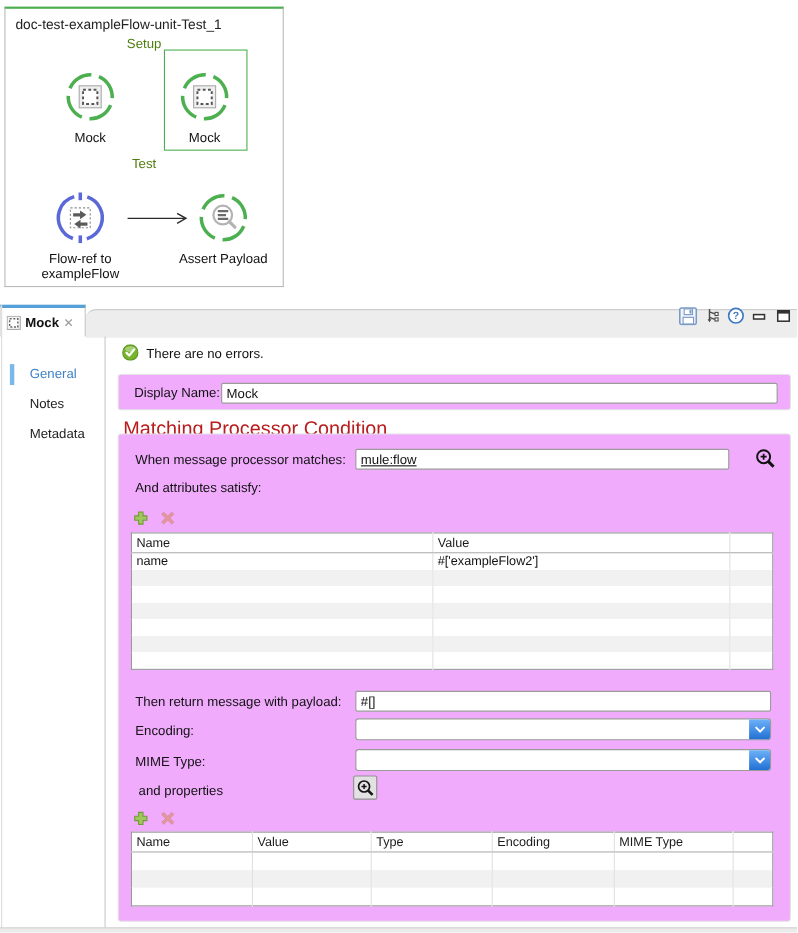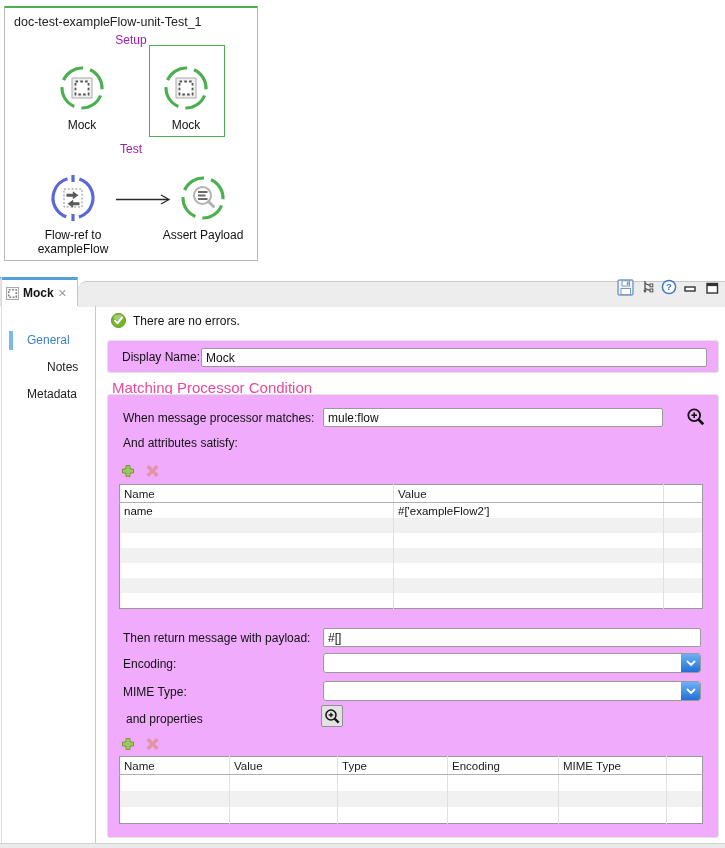--- a/index.html
+++ b/index.html
@@ -3,21 +3,21 @@
 <meta charset="utf-8">
 <style>
   html,body{margin:0;padding:0;background:#fff;}
   body{font-family:"Liberation Sans","DejaVu Sans",sans-serif;color:#1a1a1a;}
   .stage{position:relative;width:725px;height:848px;background:#fff;overflow:hidden;}
   .abs{position:absolute;}
   
   .canvas{left:4px;top:6px;width:252px;height:252px;background:#fff;
           border:1px solid #b9b9b9;border-top:2px solid #4caf50;}
   .canvas-title{left:9px;top:7px;font-size:12.5px;color:#222;}
-  .lane-label{left:0;right:0;text-align:center;font-size:12px;color:#a21caf;}
+  .lane-label{left:0;right:0;text-align:center;font-size:12px;color:#4d7c0f;}
   .node-label{text-align:center;font-size:12px;color:#111;line-height:14px;}
   .selection-box{border:1px solid #4caf50;background:transparent;}
   
   .tabbar-fill{left:78px;top:281px;right:0;height:25px;background:#ededed;
                border-top:1px solid #c9c9c9;border-top-left-radius:9px;}
   .tab{left:0;top:277px;width:78px;height:29px;background:#fff;box-sizing:border-box;
        border-top:3px solid #55a0d8;border-right:1px solid #c4c4c4;border-left:1px solid #e2e2e2;
        display:flex;align-items:center;gap:4px;padding:0 5px;}
   .tab-label{font-size:12px;font-weight:600;color:#111;}
   .tab-close{color:#9a9a9a;font-size:11px;cursor:pointer;}
@@ -26,21 +26,21 @@
   .win-left-edge{left:1px;top:277px;width:1px;bottom:5px;background:#dcdcdc;}
   .bottom-strip{left:0;right:0;top:843px;height:5px;background:#ebebeb;border-top:1px solid #d2d2d2;}
   .sidebar-divider{left:95px;top:306px;width:1px;bottom:5px;background:#c9c9c9;}
   .side-item{font-size:12px;color:#222;cursor:pointer;}
   .side-item.active{color:#3e80c8;}
   .active-bar{left:9px;top:331px;width:4px;height:19px;background:#7ab8e8;}
   .status-text{font-size:12px;color:#111;}
   
   .panel{background:#f0abfc;border:1px solid #e2e2e2;border-radius:3px;box-sizing:border-box;}
   .flabel{font-size:12px;color:#111;white-space:nowrap;}
-  .section-label{font-size:15px;color:#ec4899;}
+  .section-label{font-size:18px;color:#b91c1c;}
   input.tf{border:1px solid #9a9a9a;background:#fff;height:19px;font-size:12px;
            padding:0 4px;box-sizing:border-box;font-family:inherit;color:#111;border-radius:2px;}
   .combo{background:#fff;border:1px solid #9a9a9a;border-radius:3px;height:20px;box-sizing:border-box;}
   .combo-btn{position:absolute;right:0;top:0;bottom:0;width:19px;border-radius:0 2px 2px 0;
              background:linear-gradient(#6cb1f7,#2270d4);display:flex;align-items:center;justify-content:center;}
   .mag-btn{width:22px;height:22px;background:#e2e2e2;border:1px solid #8f8f8f;border-radius:2px;
            display:flex;align-items:center;justify-content:center;box-sizing:border-box;}
   
   table.grid{border-collapse:collapse;table-layout:fixed;background:#fff;border:1px solid #999;
              font-size:11.5px;width:583px;}
@@ -182,21 +182,21 @@
       <rect x="1" y="1.5" width="10.5" height="2.6" fill="#333333"></rect>
     </svg>
   </span>
 
   <div class="abs win-left-edge"></div>
   <div class="abs bottom-strip"></div>
   <div class="abs sidebar-divider"></div>
 
   <div class="abs active-bar"></div>
   <div class="abs side-item active" style="left:27px;top:333px;">General</div>
-  <div class="abs side-item" style="left:27px;top:360px;margin-left:20px;">Notes</div>
+  <div class="abs side-item" style="left:27px;top:360px;">Notes</div>
   <div class="abs side-item" style="left:27px;top:387px;">Metadata</div>
 
   <span class="abs" style="left:111px;top:313px;">
     <svg width="15" height="15" viewBox="0 0 15 15">
       <circle cx="7.5" cy="7.5" r="7" fill="#77b62c" stroke="#5d9722"></circle>
       <ellipse cx="7.5" cy="4.3" rx="4.8" ry="2.6" fill="rgba(255,255,255,0.35)"></ellipse>
       <path d="M4 7.8 L6.5 10.2 L11 4.7" stroke="#ffffff" stroke-width="2" fill="none" stroke-linecap="round" stroke-linejoin="round"></path>
     </svg>
   </span>
   <div class="abs status-text" style="left:133px;top:314px;">There are no errors.</div>
@@ -204,21 +204,21 @@
   <div class="abs panel" style="left:107px;top:340px;width:612px;height:33px;">
     <div class="abs flabel" style="left:14px;top:9px;">Display Name:</div>
     <input class="abs tf" style="left: 93px; top: 7px; width: 506px;" value="Mock">
   </div>
 
   <div class="abs section-label" style="left:112px;top:379px;">Matching Processor Condition</div>
 
   <div class="abs panel" style="left:107px;top:394px;width:612px;height:444px;">
 
     <div class="abs flabel" style="left:15px;top:16px;">When message processor matches:</div>
-    <input class="abs tf" style="left: 215px; top: 13px; width: 340px;" value="mule:flow">
+    <input class="abs tf" style="left: 215px; top: 13px; width: 340px; text-decoration: underline;" value="mule:flow">
     <span class="abs" style="left:578px;top:12px;">
       <svg width="20" height="20" viewBox="0 0 19 19">
         <circle cx="7.8" cy="7.8" r="5.6" fill="none" stroke="#111111" stroke-width="1.7"></circle>
         <line x1="7.8" y1="5.2" x2="7.8" y2="10.4" stroke="#111111" stroke-width="1.5"></line>
         <line x1="5.2" y1="7.8" x2="10.4" y2="7.8" stroke="#111111" stroke-width="1.5"></line>
         <line x1="12" y1="12" x2="16.4" y2="16.4" stroke="#111111" stroke-width="2.6"></line>
       </svg>
     </span>
 
     <div class="abs flabel" style="left:15px;top:41px;">And attributes satisfy:</div>

